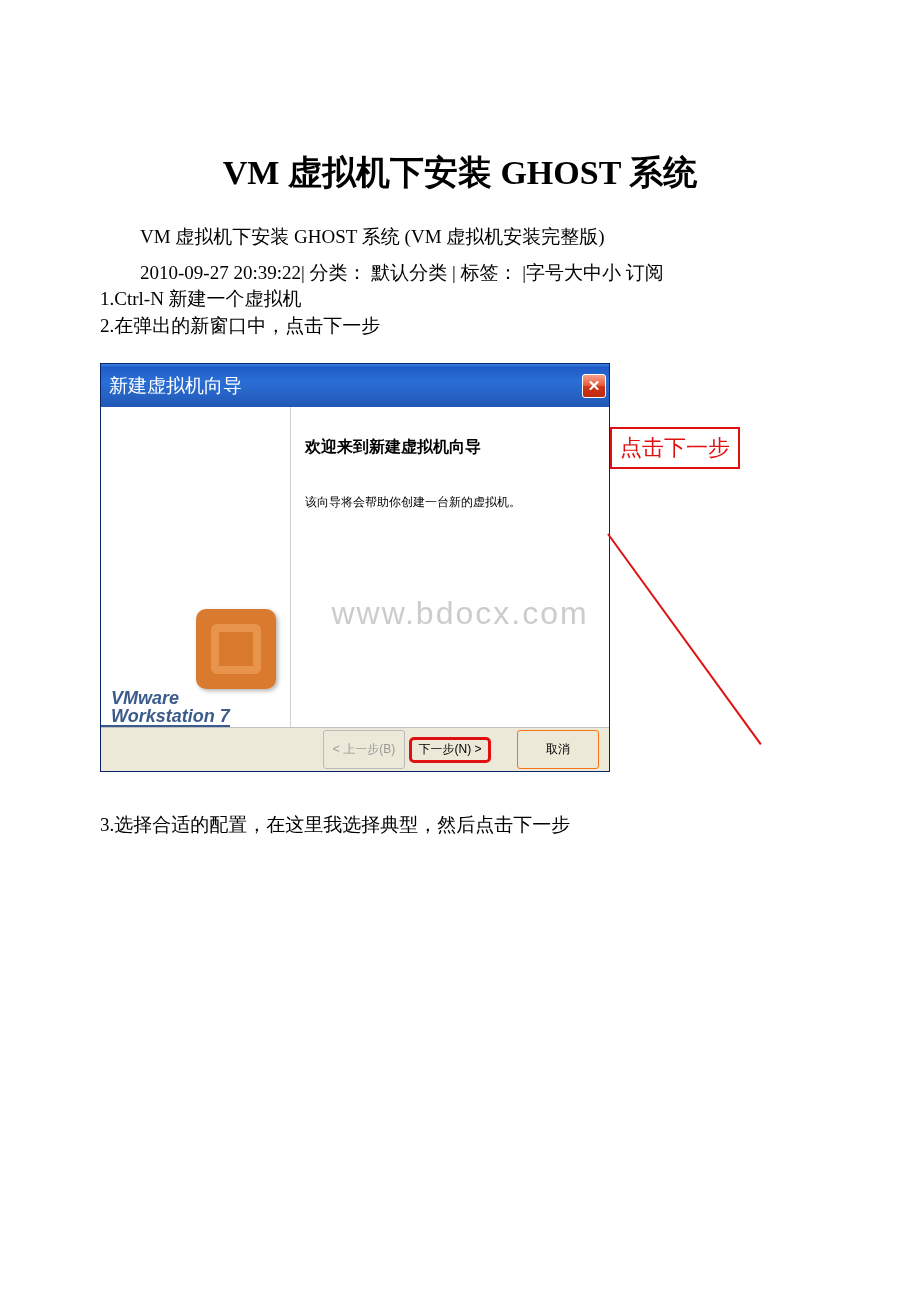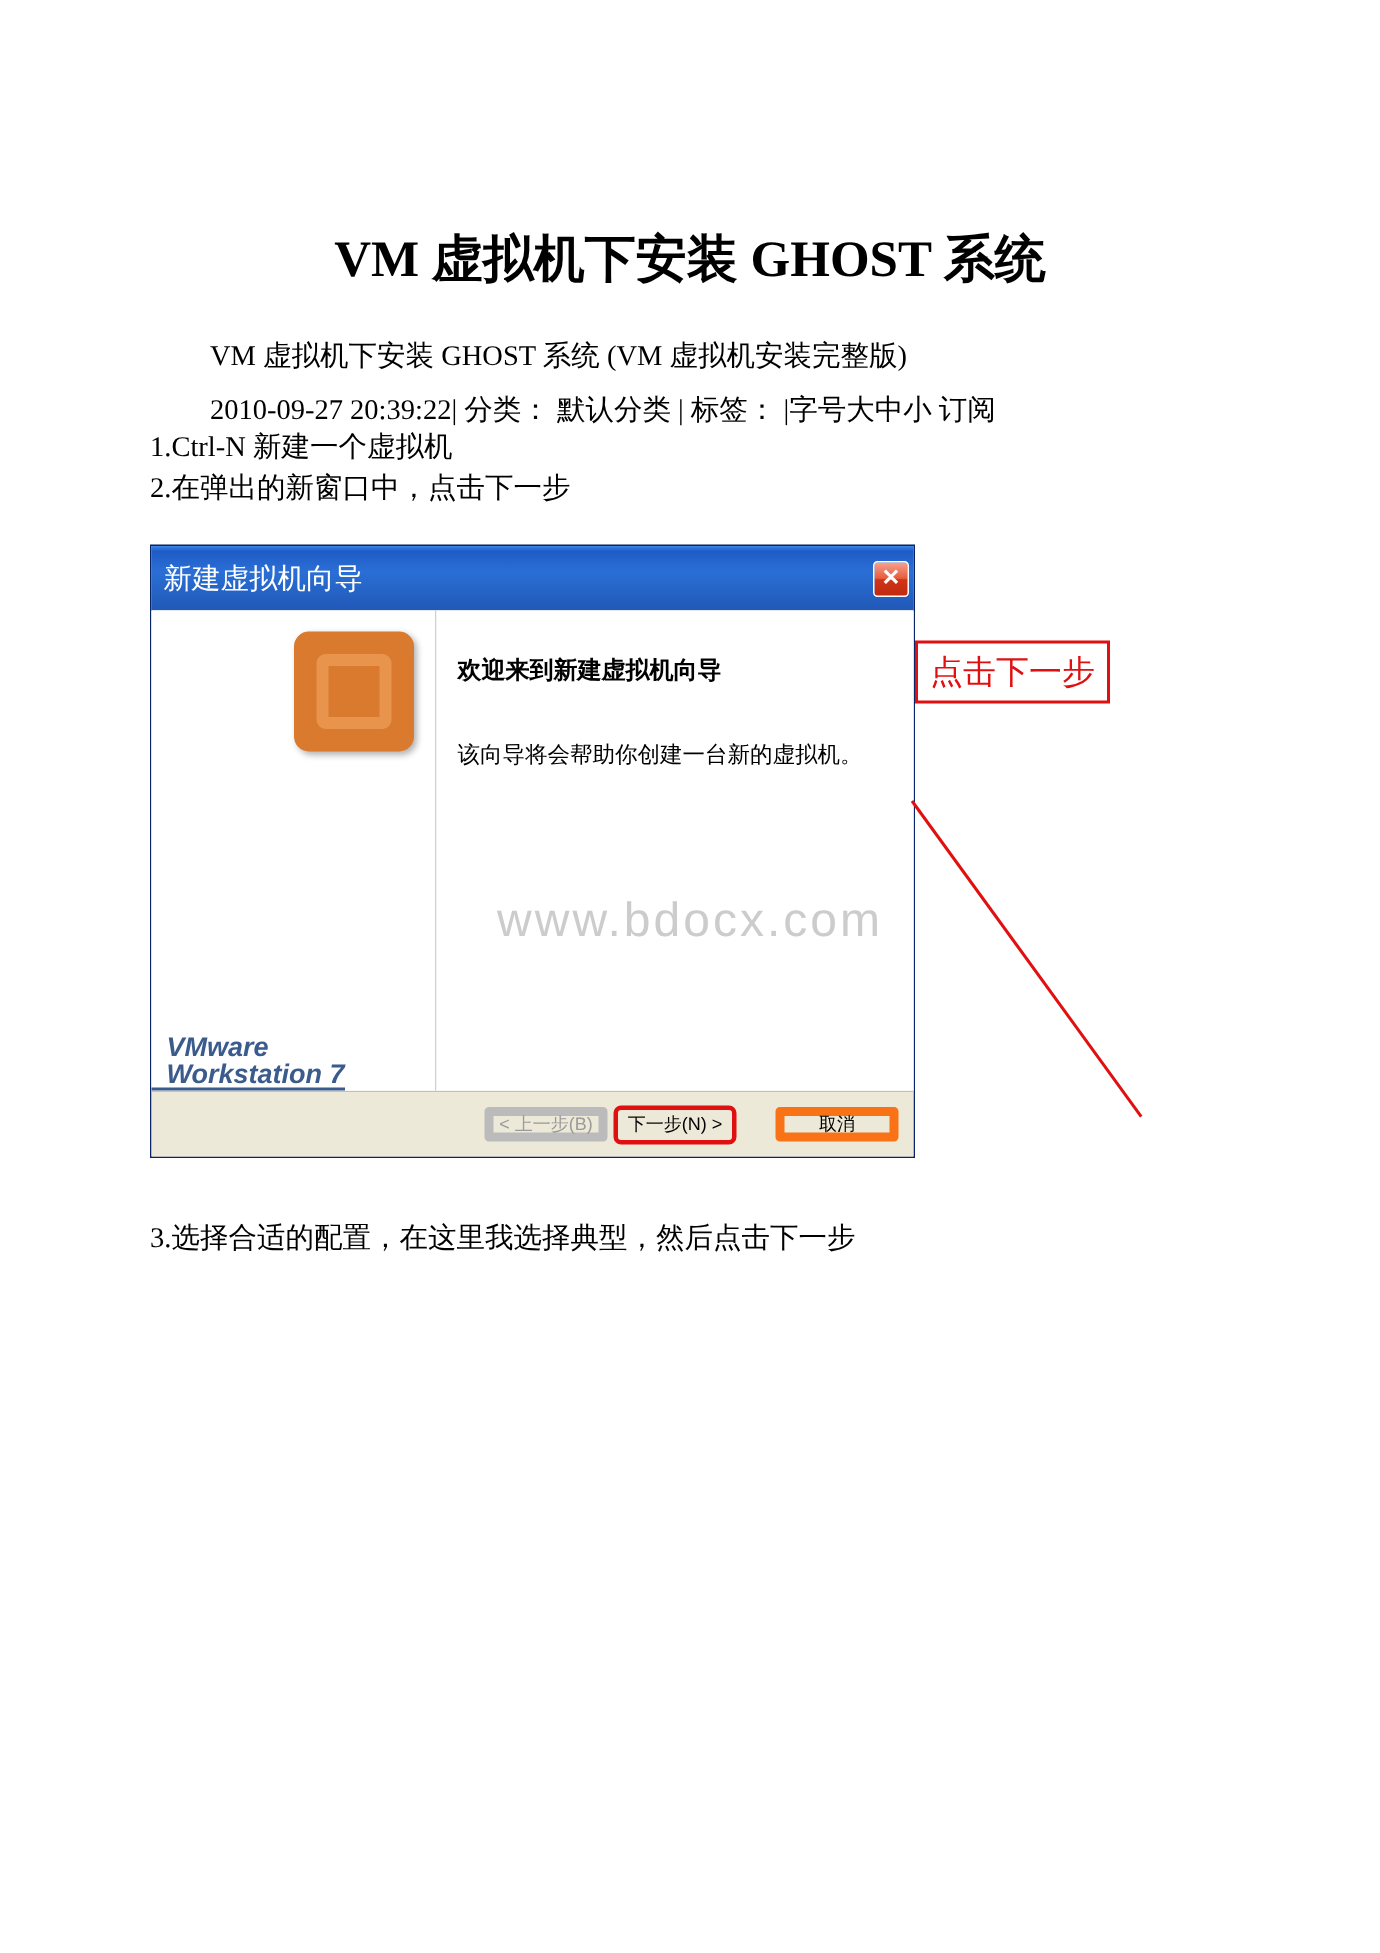--- a/index.html
+++ b/index.html
@@ -88,21 +88,21 @@
       height: 320px;
       background: #fff;
       position: relative;
     }
     .dialog-left {
       width: 190px;
       background: #ffffff;
       position: relative;
       display: flex;
       flex-direction: column;
-      justify-content: space-between;
+      justify-content: flex-end;
       border-right: 1px solid #d0d0d0;
     }
     .vm-logo-area {
       display: flex;
       justify-content: flex-end;
       padding: 14px 14px 0 0;
     }
     .vm-logo {
       width: 80px;
       height: 80px;
@@ -137,40 +137,40 @@
       position: relative;
     }
     .wizard-heading {
       font-weight: bold;
       font-size: 16px;
       color: #000;
       margin-bottom: 36px;
       font-family: SimSun, sans-serif;
     }
     .wizard-desc {
-      font-size: 15px;
+      font-size: 12px;
       color: #000;
       font-family: SimSun, sans-serif;
     }
     .dialog-footer {
       height: 44px;
       background: #ece9d8;
       border-top: 1px solid #c0c0c0;
       display: flex;
       justify-content: flex-end;
       align-items: center;
       padding: 0 10px;
       gap: 4px;
     }
     .dlg-btn {
-      height: 23px;
+      height: 39px;
       width: 82px;
       font-size: 12px;
       background: #ece9d8;
-      border: 6px solid #f97316;
+      border: 1px solid #f97316;
       border-radius: 3px;
       font-family: SimSun, sans-serif;
       cursor: pointer;
       display: flex;
       align-items: center;
       justify-content: center;
     }
     .dlg-btn.disabled {
       color: #9a9a9a;
       border-color: #bbb;

